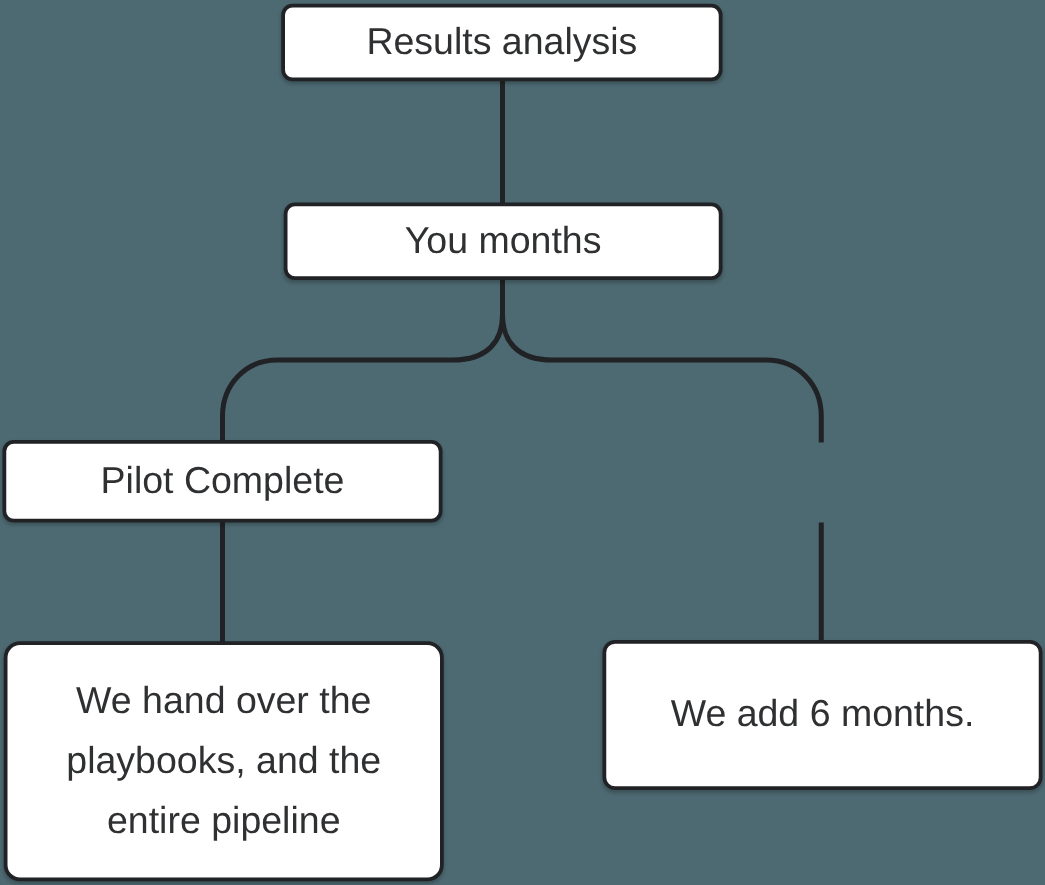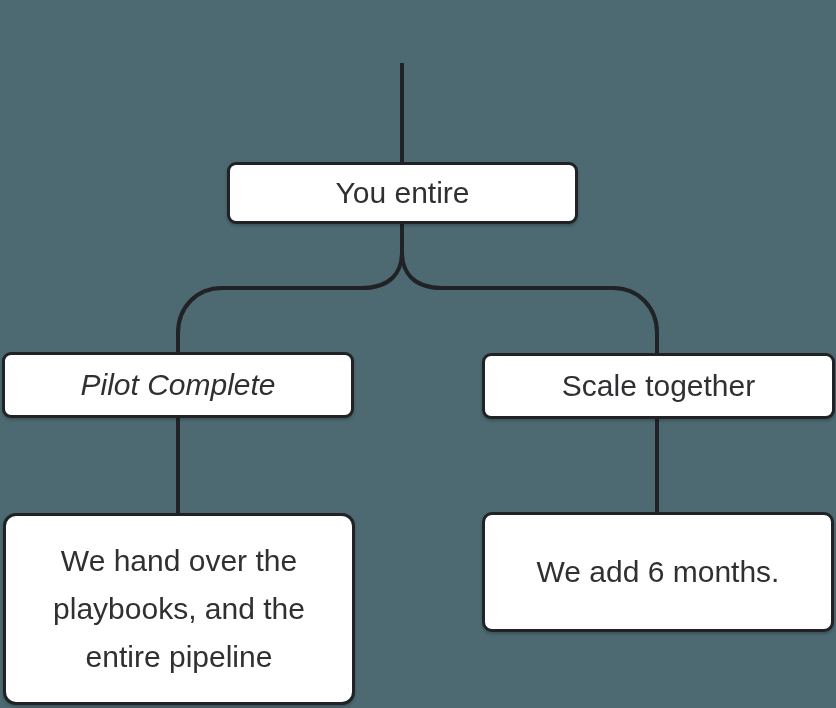--- a/index.html
+++ b/index.html
@@ -37,50 +37,50 @@
     align-items: center;
     justify-content: center;
     text-align: center;
     color: #2f3032;
     font-size: 30px;
     line-height: 1.6;
     box-shadow: 0 2px 3px rgba(0,0,0,0.22);
   }
   .node-results   { left: 225px; top: 3px;   width: 353px; height: 62px;  }
   .node-decide    { left: 227px; top: 162px; width: 351px; height: 62px;  }
-  .node-pilot     { left: 2px;   top: 352px; width: 352px; height: 66px; font-style: italic;  }
+  .node-pilot     { left: 2px;   top: 352px; width: 352px; height: 66px;  }
   .node-scale     { left: 482px; top: 353px; width: 353px; height: 66px;  }
   .node-handover  { left: 3px;   top: 513px; width: 352px; height: 192px; border-radius: 13px; padding: 16px 18px; }
   .node-months    { left: 482px; top: 512px; width: 352px; height: 120px; border-radius: 10px; }
 </style>
 </head>
 <body>
 
 <div class="canvas">
 
   <svg class="connectors" viewBox="0 0 836 708" xmlns="http://www.w3.org/2000/svg">
     <path d="M402 63 L402 163"></path>
     <path d="M402 222 L402 252 C402 272 391 288 362 288 L222 288 C197 288 178 307 178 333 L178 353"></path>
     <path d="M402 252 C402 272 413 288 442 288 L613 288 C638 288 657 307 657 333 L657 354"></path>
     <path d="M178 417 L178 514"></path>
     <path d="M657 418 L657 513"></path>
   </svg>
 
+  <div class="node node-results">
+    <span>Results analysis</span>
+  </div>
 
   <div class="node node-decide">
-    <span>You entire</span>
+    <span>You months</span>
   </div>
 
   <div class="node node-pilot">
     <span>Pilot Complete</span>
   </div>
 
-  <div class="node node-scale">
-    <span>Scale together</span>
-  </div>
 
   <div class="node node-handover">
     <span>We hand over the playbooks, and the entire pipeline</span>
   </div>
 
   <div class="node node-months">
     <span>We add 6 months.</span>
   </div>
 
 </div>

